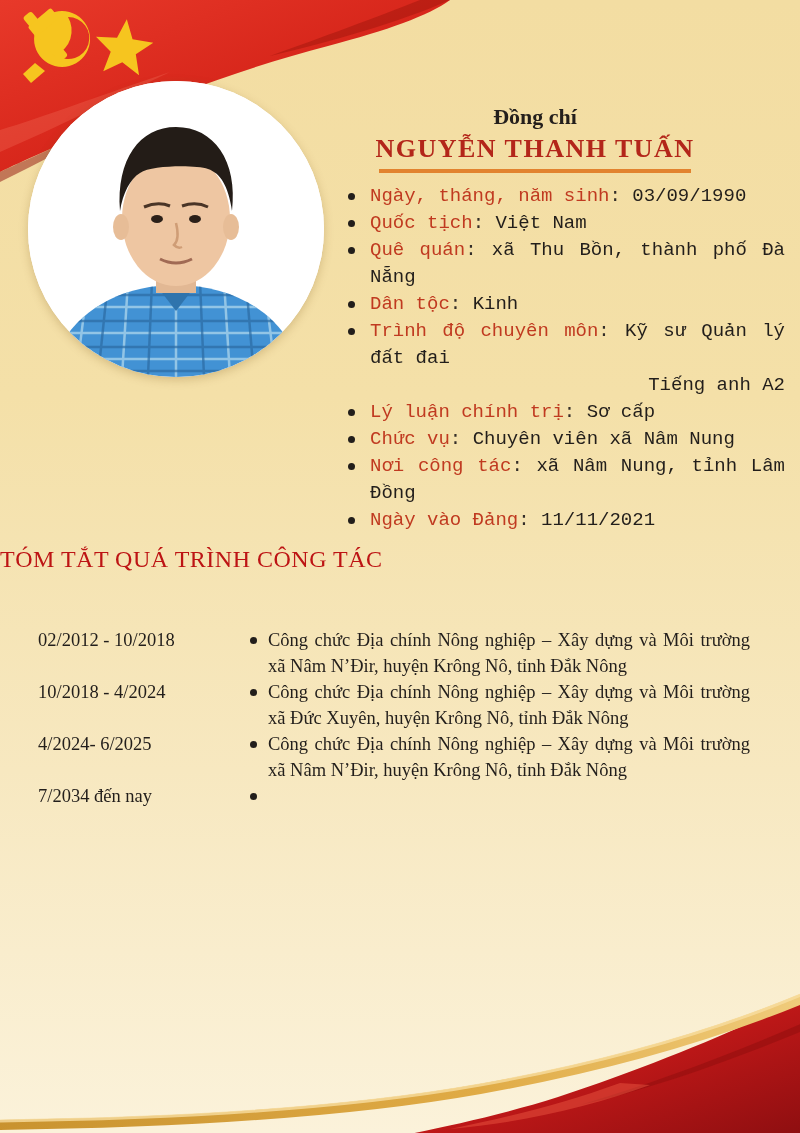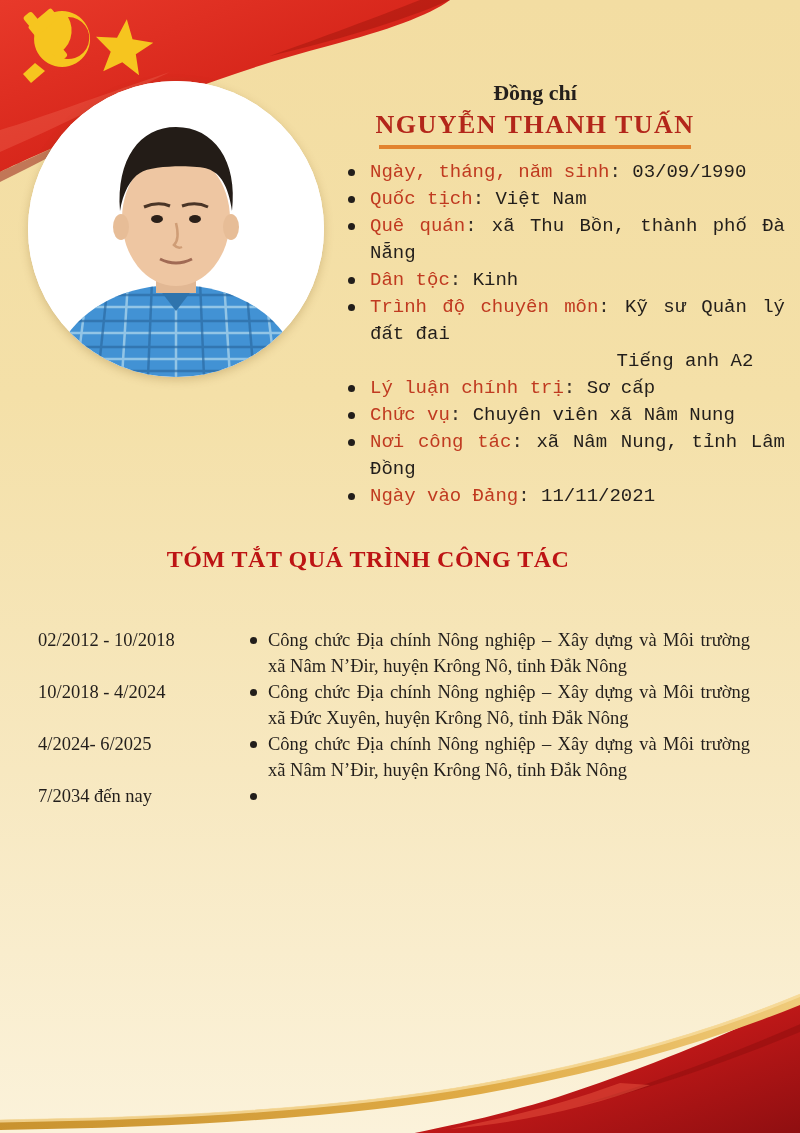--- a/index.html
+++ b/index.html
@@ -14,35 +14,35 @@
   .ribbon-svg{position:absolute;left:0;bottom:0;width:800px;height:210px;}
   
   .photo{
     position:absolute;left:28px;top:81px;width:296px;height:296px;
     border-radius:50%;background:#ffffff;overflow:hidden;
     box-shadow:0 3px 10px rgba(120,80,20,0.25);
   }
   .photo svg{display:block;width:100%;height:100%;}
   
   .profile-col{position:absolute;left:340px;top:78px;width:445px;color:#221e1b;}
-  .title-block{width:390px;text-align:center;}
+  .title-block{width:390px;text-align:center;margin-top:24px;}
   .title-prefix{font-size:22px;font-weight:bold;line-height:30px;color:#241f1c;}
   .person-name{font-size:26px;font-weight:bold;line-height:34px;color:#b3261a;letter-spacing:1.5px;white-space:nowrap;}
   .name-underline{width:312px;height:4px;background:#e2832f;margin:3px auto 0 auto;}
   .fields{list-style:none;margin:10px 0 0 0;padding:0;font-size:19px;line-height:27px;}
   .fields li{position:relative;padding-left:30px;text-align:justify;font-family:Liberation Mono, monospace;}
   .dot{position:absolute;left:8px;top:10px;width:7px;height:7px;border-radius:50%;background:#221e1b;}
   .f-label{color:#c03a20;}
   .f-colon{color:#332d28;}
   .f-value{color:#221e1b;}
-  .f-extra{margin-left:215px;text-align:center;}
+  .f-extra{margin-left:215px;text-align:right;}
   
   .career-heading{
-    position:absolute;left:0;top:546px;width:736px;text-align:center;
-    font-size:24px;font-weight:bold;color:#bd1414;letter-spacing:0.5px;
+    position:absolute;left:0;top:546px;width:736px;
+    font-size:24px;font-weight:normal;color:#bd1414;letter-spacing:0.5px;
   }
   .career{position:absolute;left:38px;top:627px;width:712px;font-size:18.5px;color:#221e1b;}
   .career-row{display:flex;align-items:flex-start;}
   .period{flex:0 0 212px;line-height:26px;white-space:nowrap;}
   .desc{flex:1;position:relative;padding-left:18px;line-height:26px;text-align:justify;}
   .desc .dot{left:0;top:10px;}
 </style>
 </head>
 <body>
 

